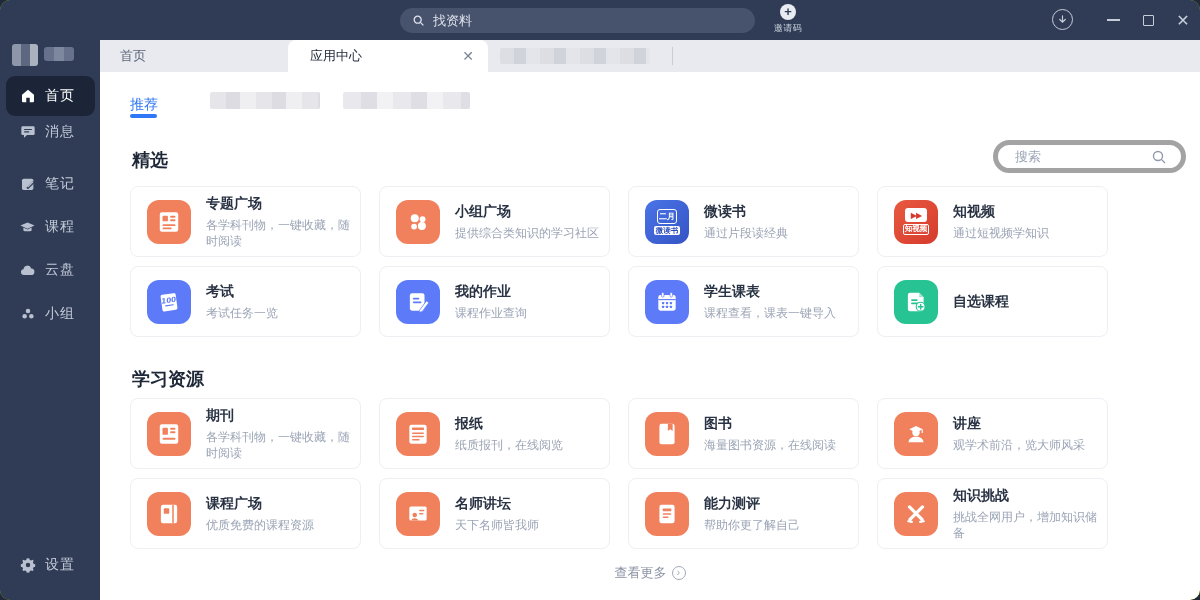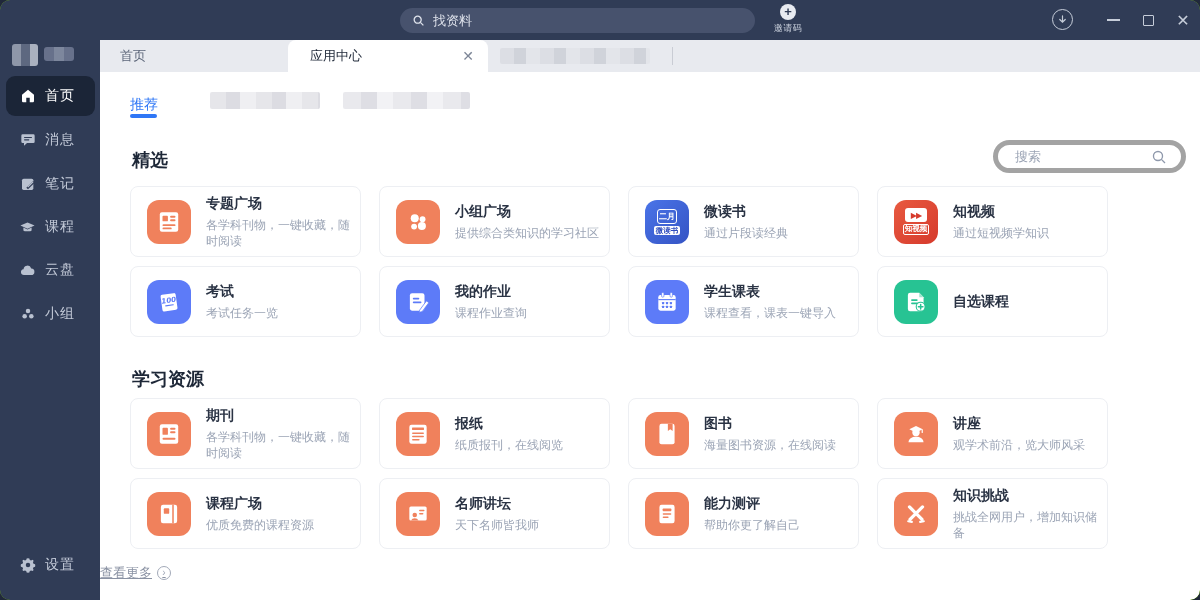--- a/index.html
+++ b/index.html
@@ -106,21 +106,21 @@
   .mr-box { width:20px; height:15px; border:1.2px solid #fff; border-radius:3px; color:#fff;
     font-size:8px; line-height:13px; text-align:center; font-weight:bold; }
   .mr-band { margin-top:2px; font-size:7.5px; color:#2d4bbd; background:#fff; border-radius:2px;
     padding:0 2px; line-height:9px; font-weight:bold; }
   .zv-box { width:22px; height:14px; background:#fff; border-radius:3px; display:flex;
     align-items:center; justify-content:center; color:#d63a2c; font-size:8px; letter-spacing:-1px; }
   .zv-band { margin-top:2px; font-size:7.5px; color:#fff; border:1px solid #fff; border-radius:2px;
     padding:0 1px; line-height:8.5px; font-weight:bold; }
 
   .view-more { position:absolute; left:0; top:492px; width:1100px; display:flex; align-items:center;
-    justify-content:flex-start; gap:5px; color:#8a92a3; font-size:13px; cursor:pointer;text-decoration:underline; }
+    justify-content:center; gap:5px; color:#8a92a3; font-size:13px; cursor:pointer; }
   .vm-circle { width:14px; height:14px; border:1.2px solid #a2a9b8; border-radius:50%;
     display:flex; align-items:center; justify-content:center; font-size:10px; color:#a2a9b8;
     line-height:1; padding-bottom:1px; }
 </style>
 </head>
 <body>
 
 <div class="app">
 
   <div class="topbar">
@@ -158,21 +158,21 @@
     </div>
 
     <div class="nav-item active" style="top:36px">
       <span class="ni-icon">
         <svg width="16" height="16" viewBox="0 0 24 24" fill="#ffffff">
             <path d="M3 10 L12 2.8 L21 10 V20 a1.2 1.2 0 0 1 -1.2 1.2 H14.6 v-6.4 h-5.2 v6.4 H4.2 A1.2 1.2 0 0 1 3 20 Z"></path>
           </svg>
       </span>
       <span class="ni-label">首页</span>
     </div>
-    <div class="nav-item" style="top:80px">
+    <div class="nav-item" style="top:72px">
       <span class="ni-icon">
         <svg width="16" height="16" viewBox="0 0 24 24" fill="#b9c1d0">
             <path d="M4 3.5 h16 a2 2 0 0 1 2 2 v9 a2 2 0 0 1 -2 2 h-9.5 l-4.5 4 v-4 H4 a2 2 0 0 1 -2 -2 v-9 a2 2 0 0 1 2 -2 z"></path>
             <rect x="6" y="7.5" width="12" height="1.6" rx=".8" fill="#303c56"></rect>
             <rect x="6" y="11" width="8" height="1.6" rx=".8" fill="#303c56"></rect>
           </svg>
       </span>
       <span class="ni-label">消息</span>
     </div>
     <div class="nav-item" style="top:124px">

